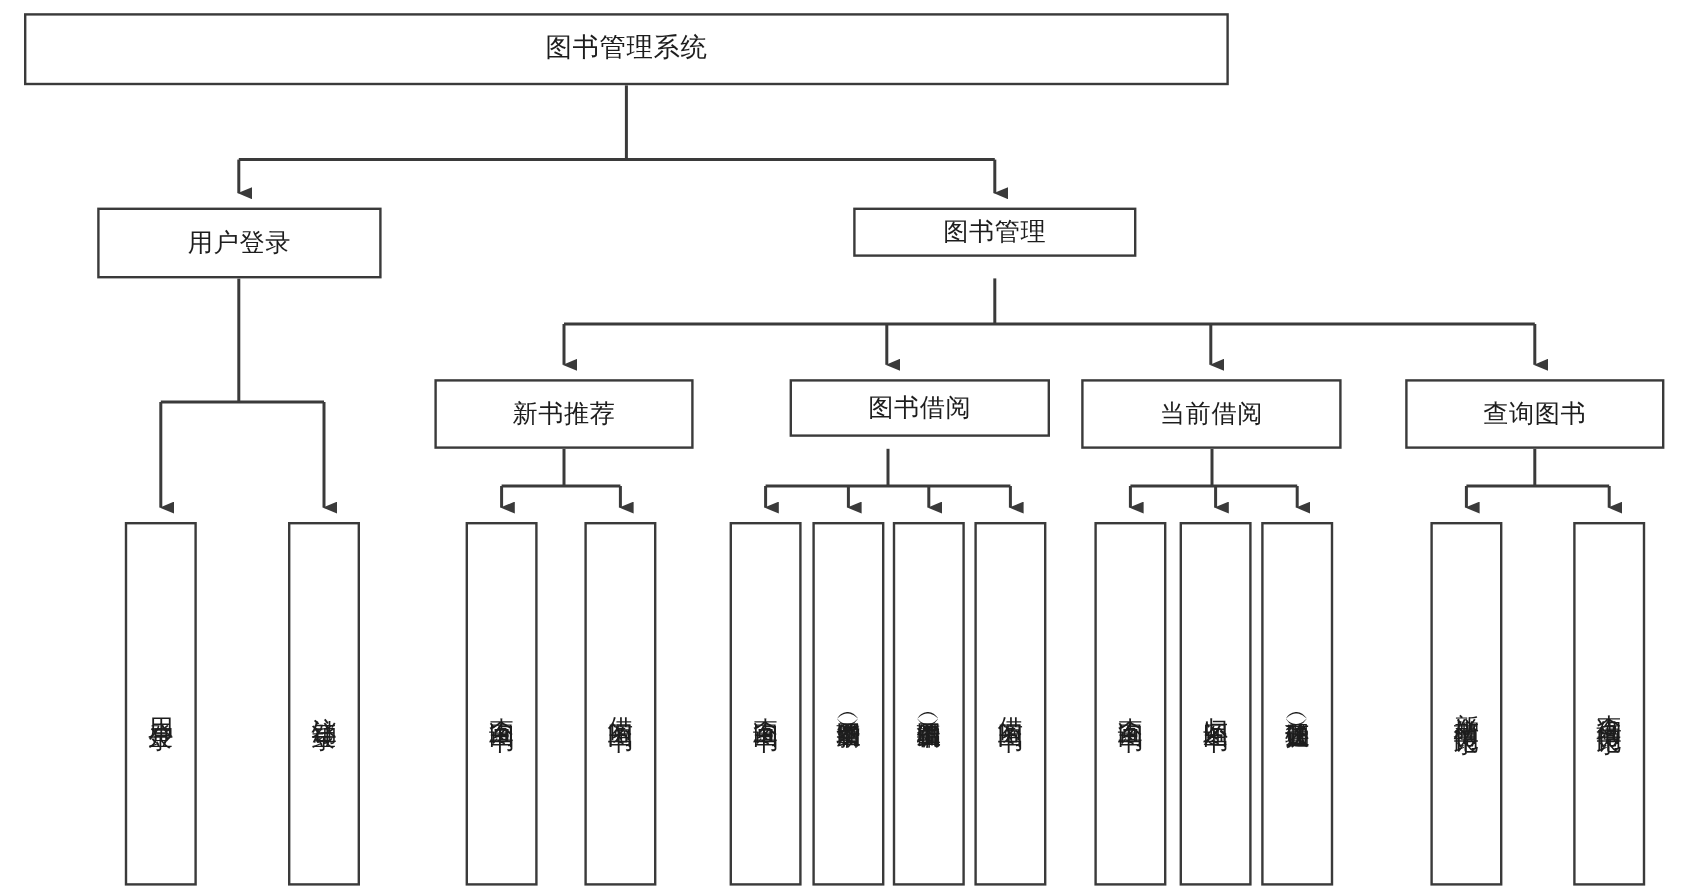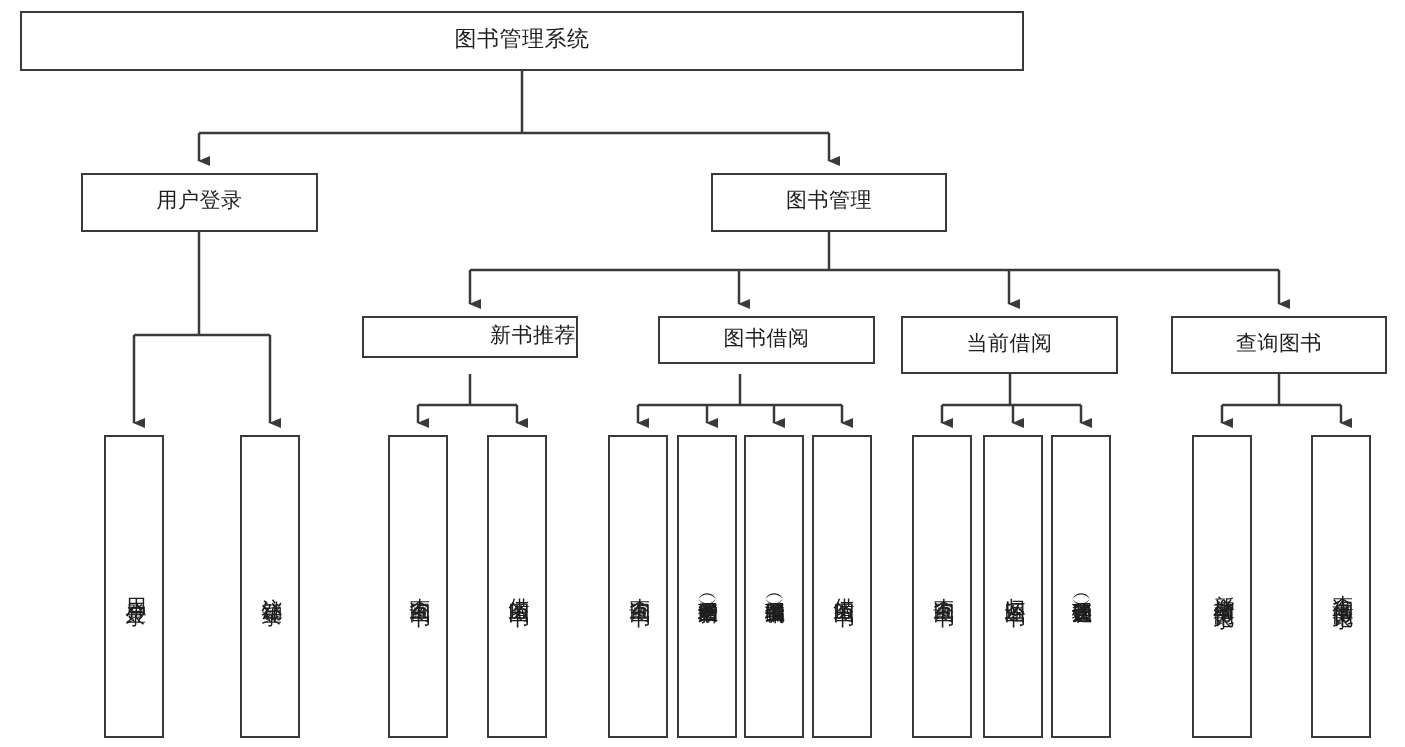--- a/index.html
+++ b/index.html
@@ -9,21 +9,20 @@
   }
   body {
     font-family: "DejaVu Sans", "Liberation Sans", sans-serif;
   }
   #canvas {
     position: relative;
     width: 1405px;
     height: 747px;
     background: #ffffff;
     overflow: hidden;
-    font-family: Liberation Mono, monospace;
   }
   svg#wires {
     position: absolute;
     left: 0;
     top: 0;
     width: 1405px;
     height: 747px;
   }
   .node {
     position: absolute;
@@ -120,24 +119,24 @@
       </g>
   </svg>
 
   <div id="nodes-layer">
       <div class="node root" style="left: 20px; top: 11px; width: 1004px; height: 60px;">
         <span class="node-label">图书管理系统</span>
       </div>
       <div class="node l2" style="left: 81px; top: 173px; width: 237px; height: 59px;">
         <span class="node-label">用户登录</span>
       </div>
-      <div class="node l2" style="left: 711px; top: 173px; width: 236px; height: 59px;">
+      <div class="node l2" style="left: 711px; top: 173px; width: 236px; height: 41px;">
         <span class="node-label">图书管理</span>
       </div>
-      <div class="node l3" style="left: 362px; top: 316px; width: 216px; height: 42px; justify-content: flex-end;">
+      <div class="node l3" style="left: 362px; top: 316px; width: 216px; height: 58px;">
         <span class="node-label">新书推荐</span>
       </div>
       <div class="node l3" style="left: 658px; top: 316px; width: 217px; height: 48px;">
         <span class="node-label">图书借阅</span>
       </div>
       <div class="node l3" style="left: 901px; top: 316px; width: 217px; height: 58px;">
         <span class="node-label">当前借阅</span>
       </div>
       <div class="node l3" style="left: 1171px; top: 316px; width: 216px; height: 58px;">
         <span class="node-label">查询图书</span>

